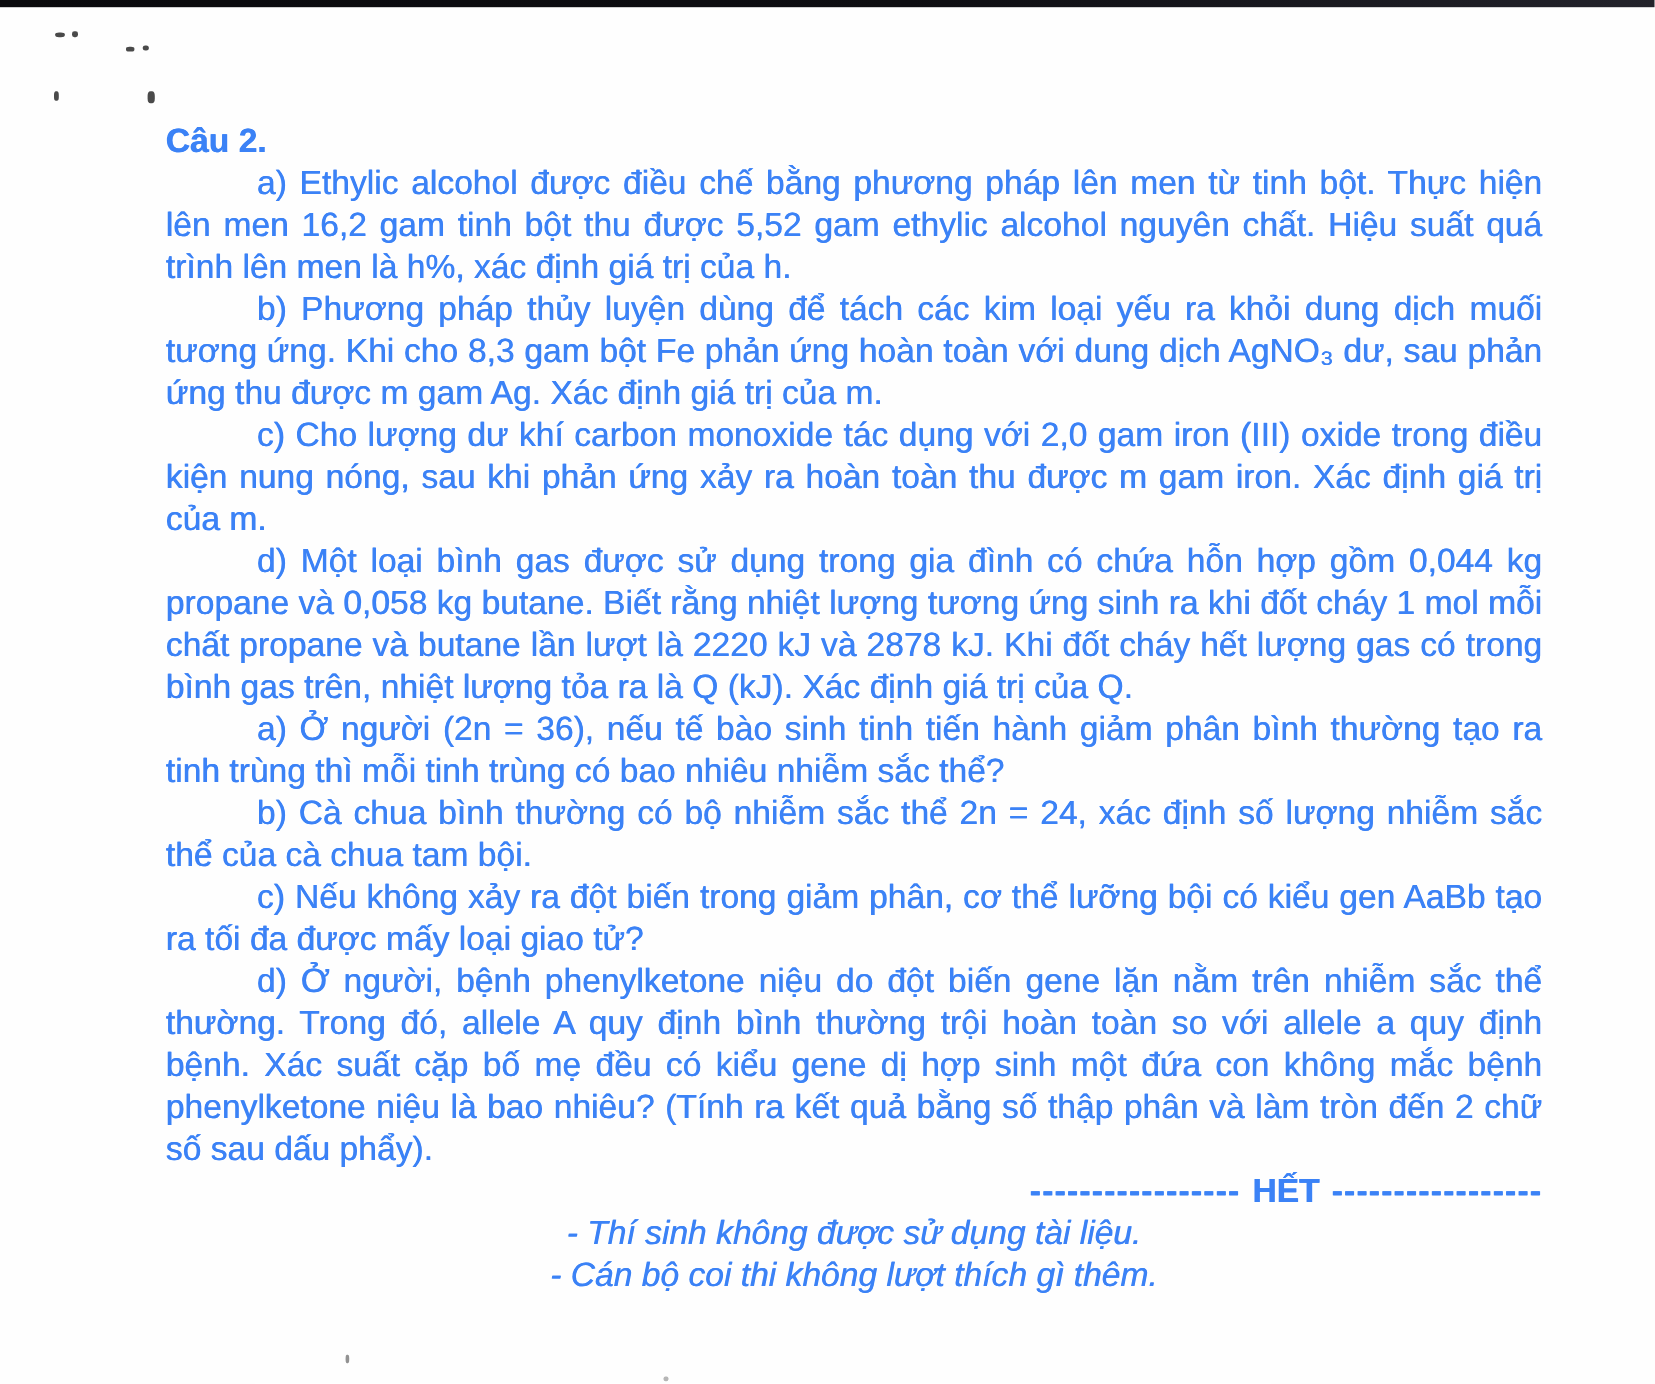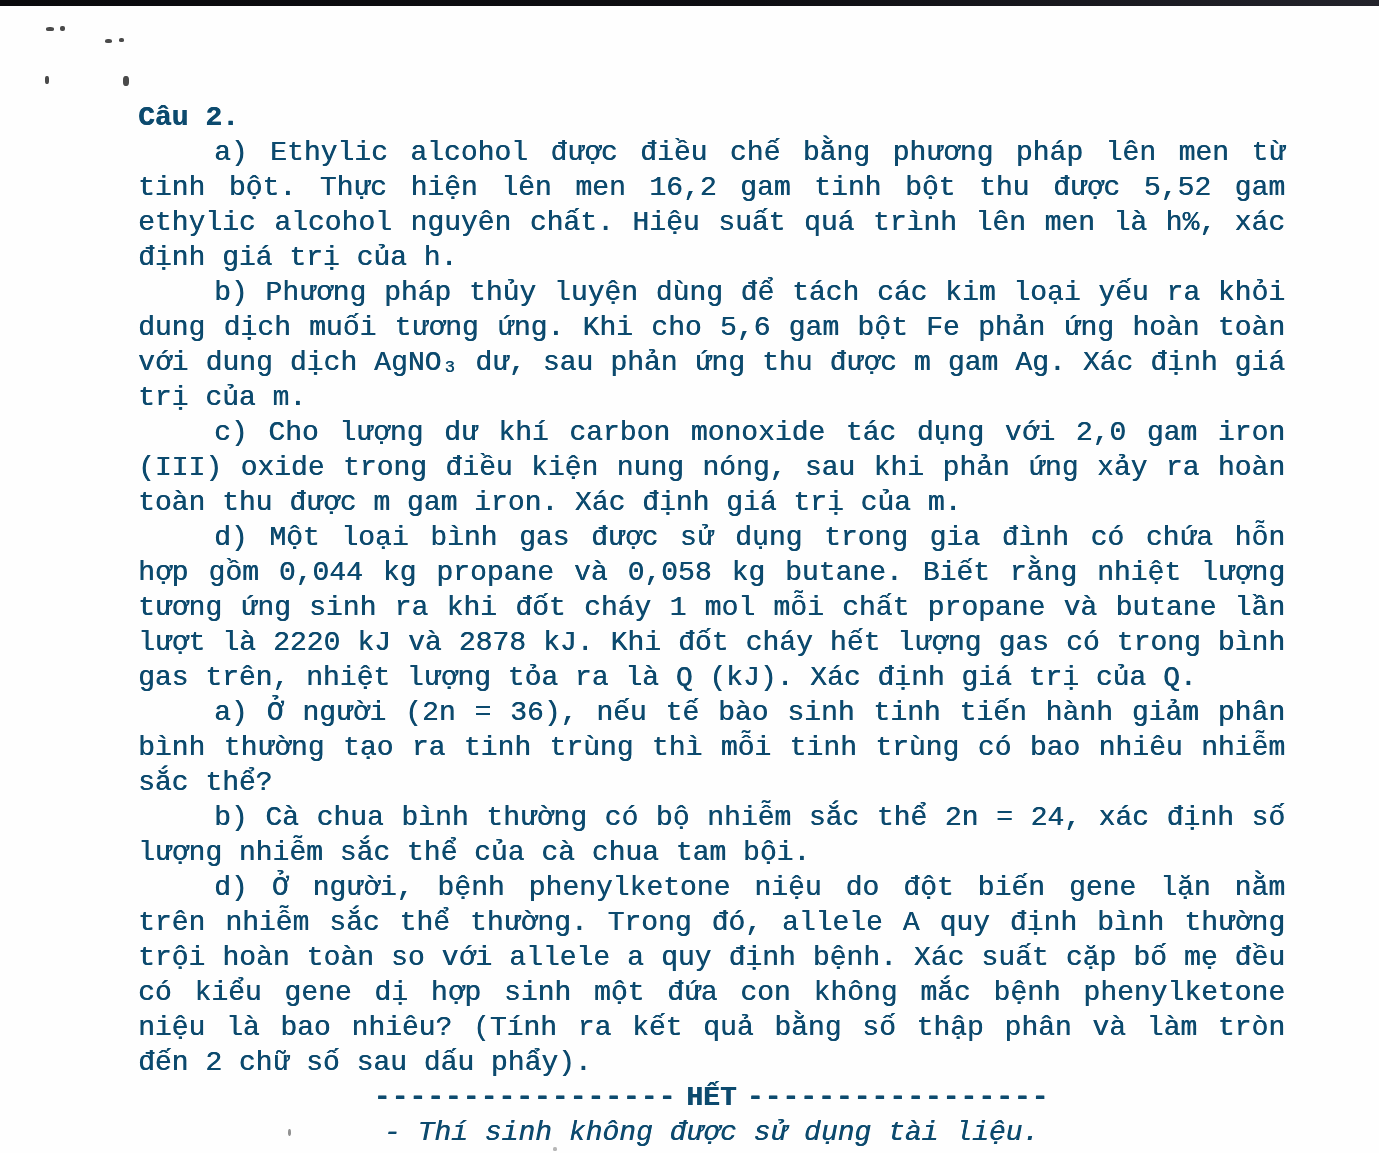--- a/index.html
+++ b/index.html
@@ -6,22 +6,22 @@
     margin: 0;
     padding: 0;
     background: #ffffff;
   }
   .page {
     position: relative;
     width: 1379px;
     height: 1153px;
     background: #fefefe;
     overflow: hidden;
-    font-family: Liberation Mono, monospace;
-    color: #0c4a6e;
+    font-family: Liberation Sans, sans-serif;
+    color: #3b82f6;
   }
   .top-band {
     position: absolute;
     top: 0; left: 0;
     width: 100%;
     height: 6px;
     background: linear-gradient(90deg, #0a0a0d 0%, #0e0e12 55%, #23232b 100%);
   }
   .speck {
     position: absolute;
@@ -43,21 +43,21 @@
     font-size: 28px;
     font-weight: bold;
     text-align: left;
   }
   .q-part {
     margin: 0;
     text-indent: 76px;
   }
   .end-line {
     margin: 0;
-    text-align: center;
+    text-align: right;
     text-indent: 0;
     white-space: nowrap;
   }
   .end-line .dashes {
     letter-spacing: 1px;
     font-weight: bold;
   }
   .end-line .het {
     font-weight: bold;
     padding: 0 10px;
@@ -82,26 +82,27 @@
   <div class="speck" style="left:119px;top:38px;width:5px;height:4px;"></div>
   <div class="speck" style="left:45px;top:76px;width:4px;height:8px;"></div>
   <div class="speck" style="left:123px;top:76px;width:6px;height:10px;"></div>
   <div class="speck" style="left:288px;top:1129px;width:3px;height:7px;opacity:.6;"></div>
   <div class="speck" style="left:553px;top:1147px;width:4px;height:4px;opacity:.4;"></div>
 
   <div class="content">
 
     <h3 class="q-heading">Câu 2.</h3>
     <p class="q-part">a) Ethylic alcohol được điều chế bằng phương pháp lên men từ tinh bột. Thực hiện lên men 16,2 gam tinh bột thu được 5,52 gam ethylic alcohol nguyên chất. Hiệu suất quá trình lên men là h%, xác định giá trị của h.</p>
-    <p class="q-part">b) Phương pháp thủy luyện dùng để tách các kim loại yếu ra khỏi dung dịch muối tương ứng. Khi cho 5,6 gam bột Fe phản ứng hoàn toàn với dung dịch AgNO₃ dư, sau phản ứng thu được m gam Ag. Xác định giá trị của m.</p>
+    <p class="q-part">b) Phương pháp thủy luyện dùng để tách các kim loại yếu ra khỏi dung dịch muối tương ứng. Khi cho 8,3 gam bột Fe phản ứng hoàn toàn với dung dịch AgNO₃ dư, sau phản ứng thu được m gam Ag. Xác định giá trị của m.</p>
     <p class="q-part">c) Cho lượng dư khí carbon monoxide tác dụng với 2,0 gam iron (III) oxide trong điều kiện nung nóng, sau khi phản ứng xảy ra hoàn toàn thu được m gam iron. Xác định giá trị của m.</p>
     <p class="q-part">d) Một loại bình gas được sử dụng trong gia đình có chứa hỗn hợp gồm 0,044 kg propane và 0,058 kg butane. Biết rằng nhiệt lượng tương ứng sinh ra khi đốt cháy 1 mol mỗi chất propane và butane lần lượt là 2220 kJ và 2878 kJ. Khi đốt cháy hết lượng gas có trong bình gas trên, nhiệt lượng tỏa ra là Q (kJ). Xác định giá trị của Q.</p>
 
     <p class="q-part">a) Ở người (2n = 36), nếu tế bào sinh tinh tiến hành giảm phân bình thường tạo ra tinh trùng thì mỗi tinh trùng có bao nhiêu nhiễm sắc thể?</p>
     <p class="q-part">b) Cà chua bình thường có bộ nhiễm sắc thể 2n = 24, xác định số lượng nhiễm sắc thể của cà chua tam bội.</p>
+    <p class="q-part">c) Nếu không xảy ra đột biến trong giảm phân, cơ thể lưỡng bội có kiểu gen AaBb tạo ra tối đa được mấy loại giao tử?</p>
     <p class="q-part">d) Ở người, bệnh phenylketone niệu do đột biến gene lặn nằm trên nhiễm sắc thể thường. Trong đó, allele A quy định bình thường trội hoàn toàn so với allele a quy định bệnh. Xác suất cặp bố mẹ đều có kiểu gene dị hợp sinh một đứa con không mắc bệnh phenylketone niệu là bao nhiêu? (Tính ra kết quả bằng số thập phân và làm tròn đến 2 chữ số sau dấu phẩy).</p>
 
     <p class="end-line"><span class="dashes">-----------------</span><span class="het">HẾT</span><span class="dashes">-----------------</span></p>
 
     <p class="footer-note">- Thí sinh không được sử dụng tài liệu.</p>
     <p class="footer-note">- Cán bộ coi thi không lượt thích gì thêm.</p>
 
   </div>
 </div>
 

